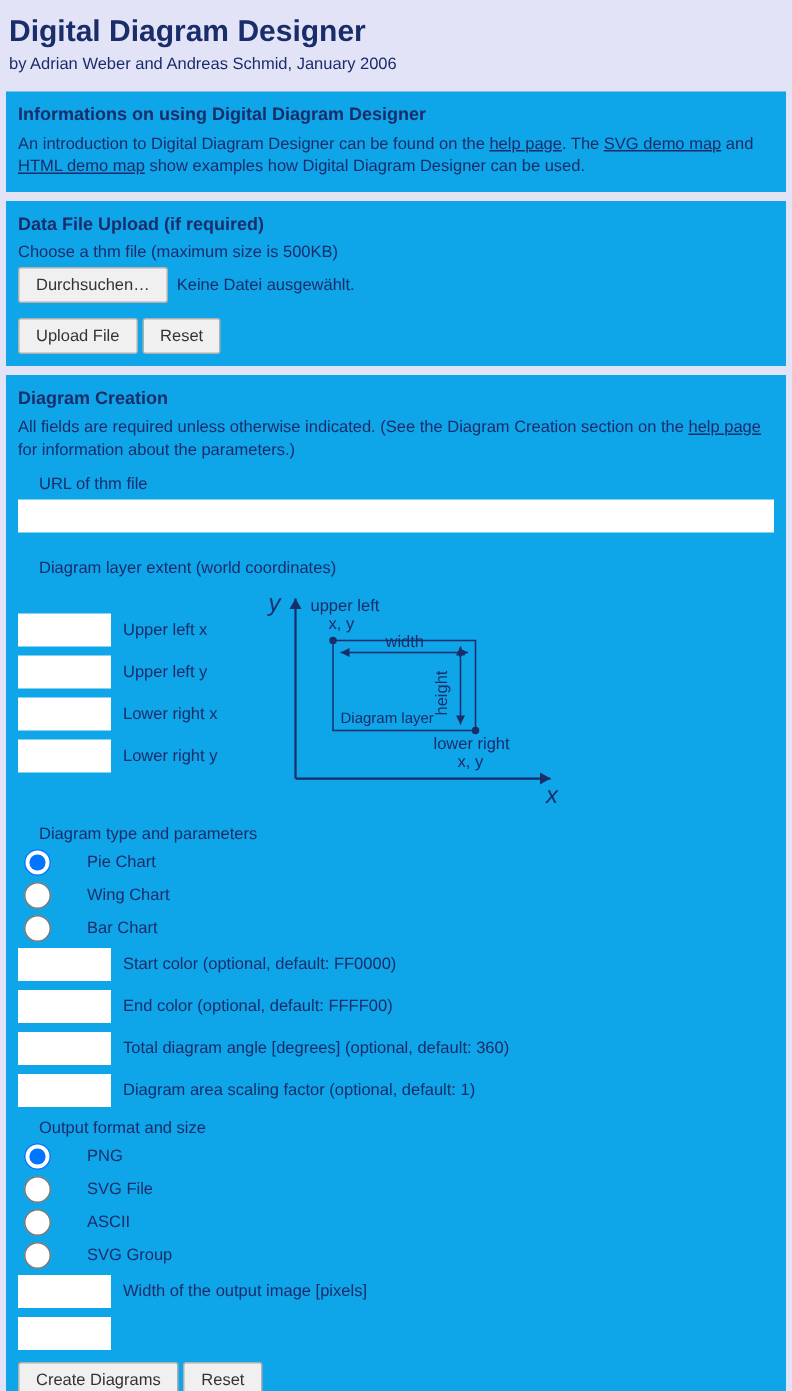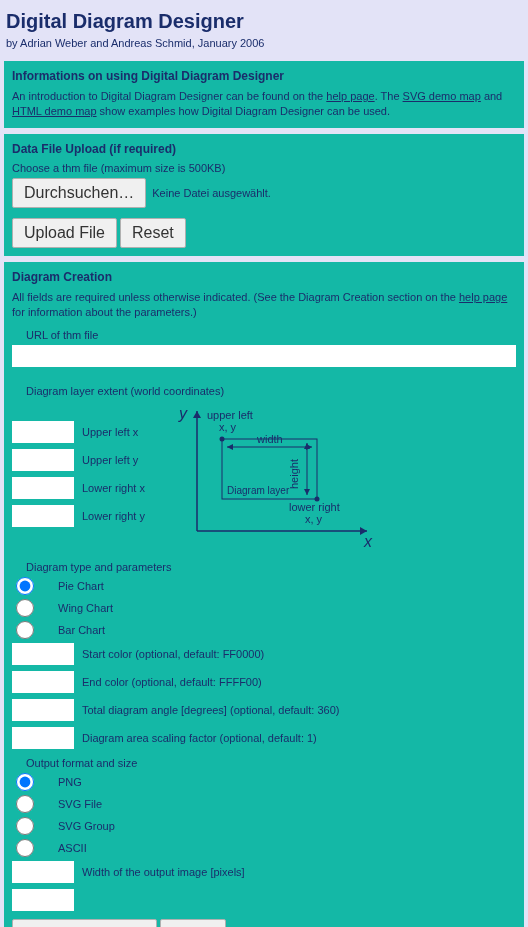--- a/index.html
+++ b/index.html
@@ -17,21 +17,21 @@
     font-weight: bold;
     color: #1a2d6b;
     margin: 10px 0 4px 6px;
   }
   .byline {
     font-size: 11px;
     margin: 0 0 12px 6px;
     color: #1a2d6b;
   }
   .panel {
-    background: #14b8a6;
+    background: #0ea5e9;
     margin: 6px 4px;
     padding: 8px;
   }
   .panel-title {
     font-size: 12px;
     font-weight: bold;
     color: #1a2d6b;
     margin-bottom: 6px;
   }
   .panel-text {
@@ -48,21 +48,21 @@
     display: flex;
     align-items: center;
     gap: 6px;
     margin: 4px 0 10px 0;
   }
   .btn {
     background: #f0f0f0;
     border: 1px solid #b0b0b0;
     border-radius: 2px;
     padding: 5px 11px;
-    font-size: 16px;
+    font-size: 11px;
     color: #333;
     cursor: pointer;
     font-family: inherit;
   }
   .btn-row { margin-top: 8px; }
   .label-small {
     font-size: 11px;
     color: #1a2d6b;
     margin: 6px 0 2px 0;
   }
@@ -238,25 +238,25 @@
   <div class="radio-row">
     <input type="radio" name="oformat" checked="" style="">
     <span>PNG</span>
   </div>
   <div class="radio-row">
     <input type="radio" name="oformat" style="">
     <span>SVG File</span>
   </div>
   <div class="radio-row">
     <input type="radio" name="oformat" style="">
+    <span>ASCII</span>
+  </div>
+  <div class="radio-row">
+    <input type="radio" name="oformat" style="">
     <span>SVG Group</span>
-  </div>
-  <div class="radio-row">
-    <input type="radio" name="oformat" style="">
-    <span>ASCII</span>
   </div>
   <div class="param-row">
     <input type="text" class="small-input" style="">
     <span>Width of the output image [pixels]</span>
   </div>
   <div class="param-row">
     <input type="text" class="small-input" style="">
   </div>
 
   <div class="btn-row">

